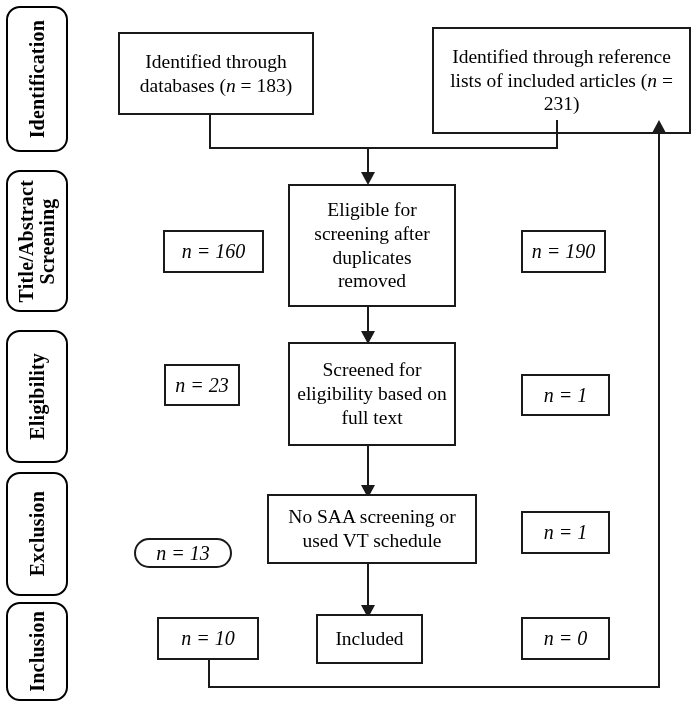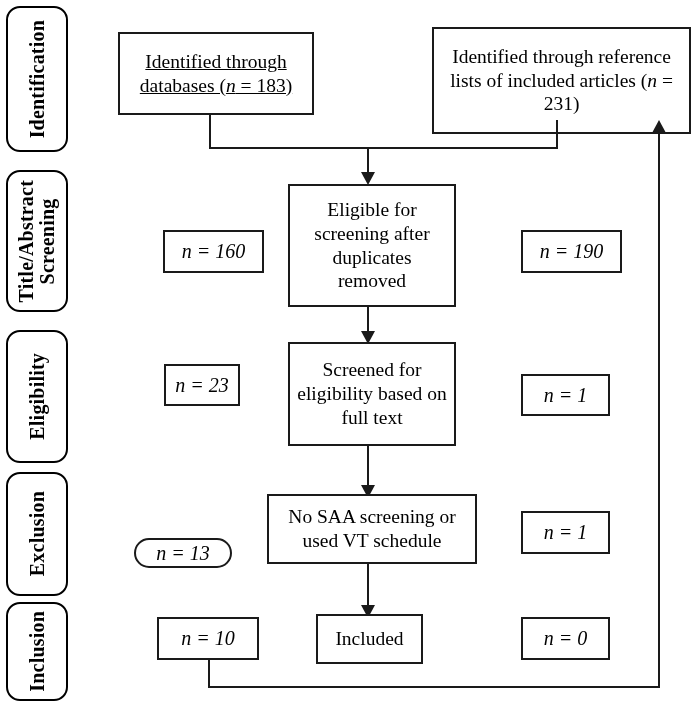--- a/index.html
+++ b/index.html
@@ -102,21 +102,21 @@
   </div>
 
   <div class="stage" style="left:6px; top:472px; width:62px; height:124px;">
     <span class="vtext">Exclusion</span>
   </div>
 
   <div class="stage" style="left:6px; top:602px; width:62px; height:99px;">
     <span class="vtext">Inclusion</span>
   </div>
 
-  <div class="box" style="left:118px; top:32px; width:196px; height:83px;text-decoration:underline;">
+  <div class="box" style="left:118px; top:32px; width:196px; height:83px;">
     <span class="txt">Identified through databases (<i>n</i> = 183)</span>
   </div>
 
   <div class="box" style="left:432px; top:27px; width:259px; height:107px;">
     <span class="txt">Identified through reference lists of included articles (<i>n</i> = 231)</span>
   </div>
 
   <div class="ln vl" style="left:209px; top:115px; height:34px;"></div>
   <div class="ln vl" style="left:556px; top:120px; height:29px;"></div>
   <div class="ln hl" style="left:209px; top:147px; width:349px;"></div>
@@ -145,21 +145,21 @@
   <div class="arrowhead arrow-down" style="left:361px; top:605px;"></div>
 
   <div class="box" style="left:316px; top:614px; width:107px; height:50px;">
     <span class="txt">Included</span>
   </div>
 
   <div class="box count" style="left:163px; top:230px; width:101px; height:43px;">
     <span class="txt it"><i>n</i> = 160</span>
   </div>
 
-  <div class="box count" style="left:521px; top:230px; width:101px; height:43px;">
+  <div class="box count" style="left:521px; top:230px; width:85px; height:43px;">
     <span class="txt it"><i>n</i> = 190</span>
   </div>
 
   <div class="box count" style="left:164px; top:364px; width:76px; height:42px;">
     <span class="txt it"><i>n</i> = 23</span>
   </div>
 
   <div class="box count" style="left:521px; top:374px; width:89px; height:42px;">
     <span class="txt it"><i>n</i> = 1</span>
   </div>

